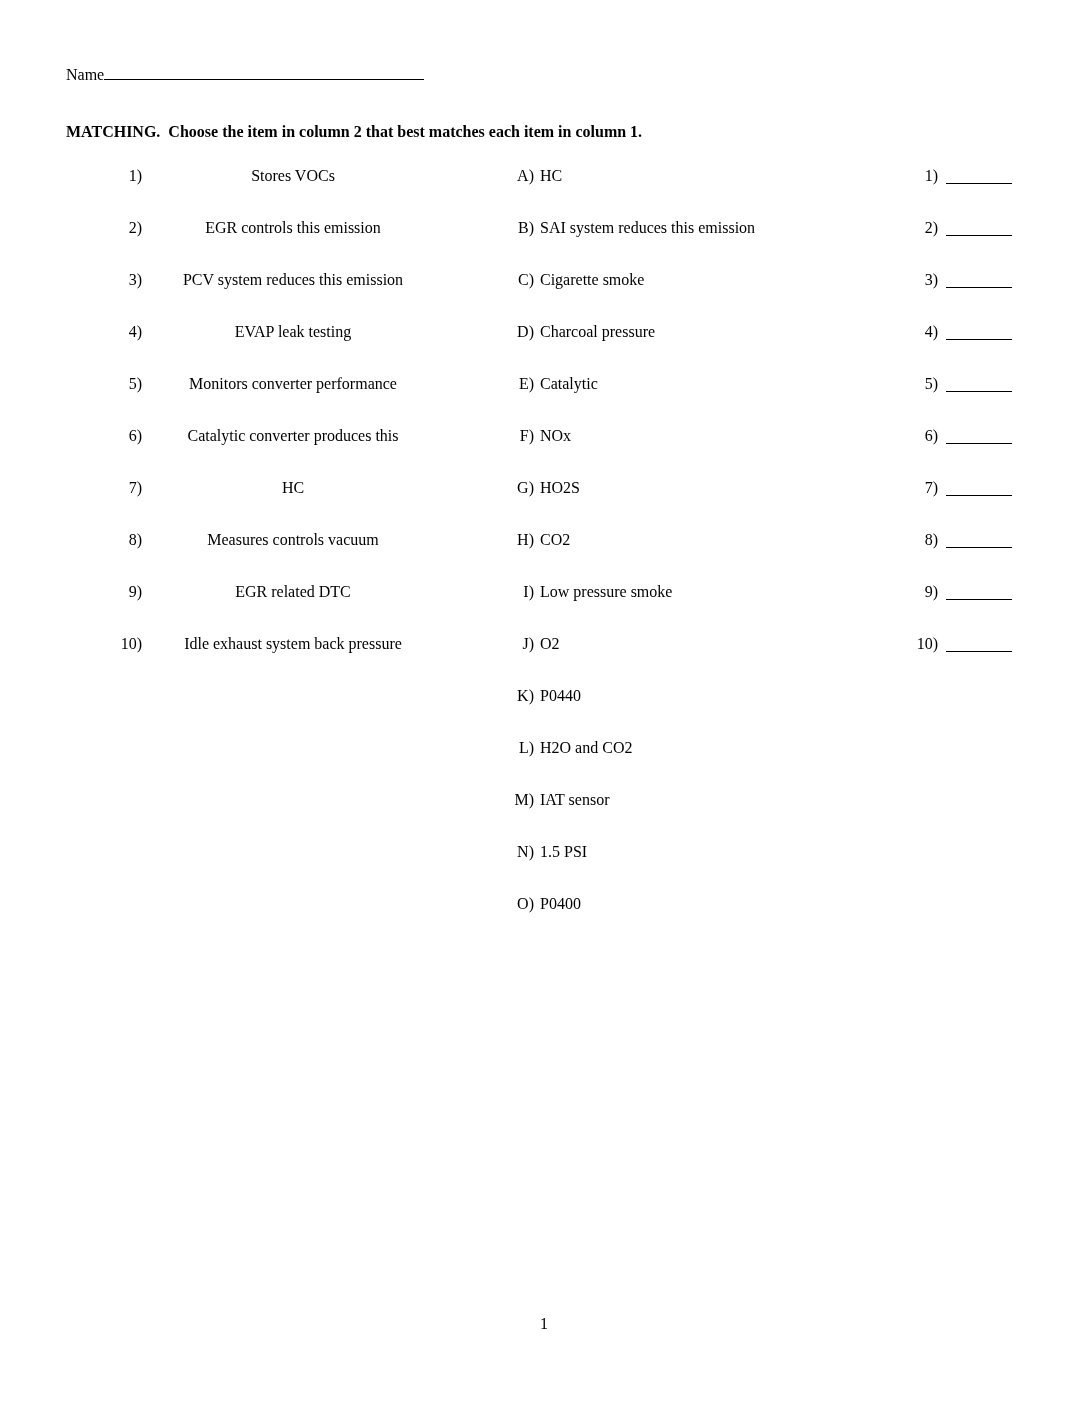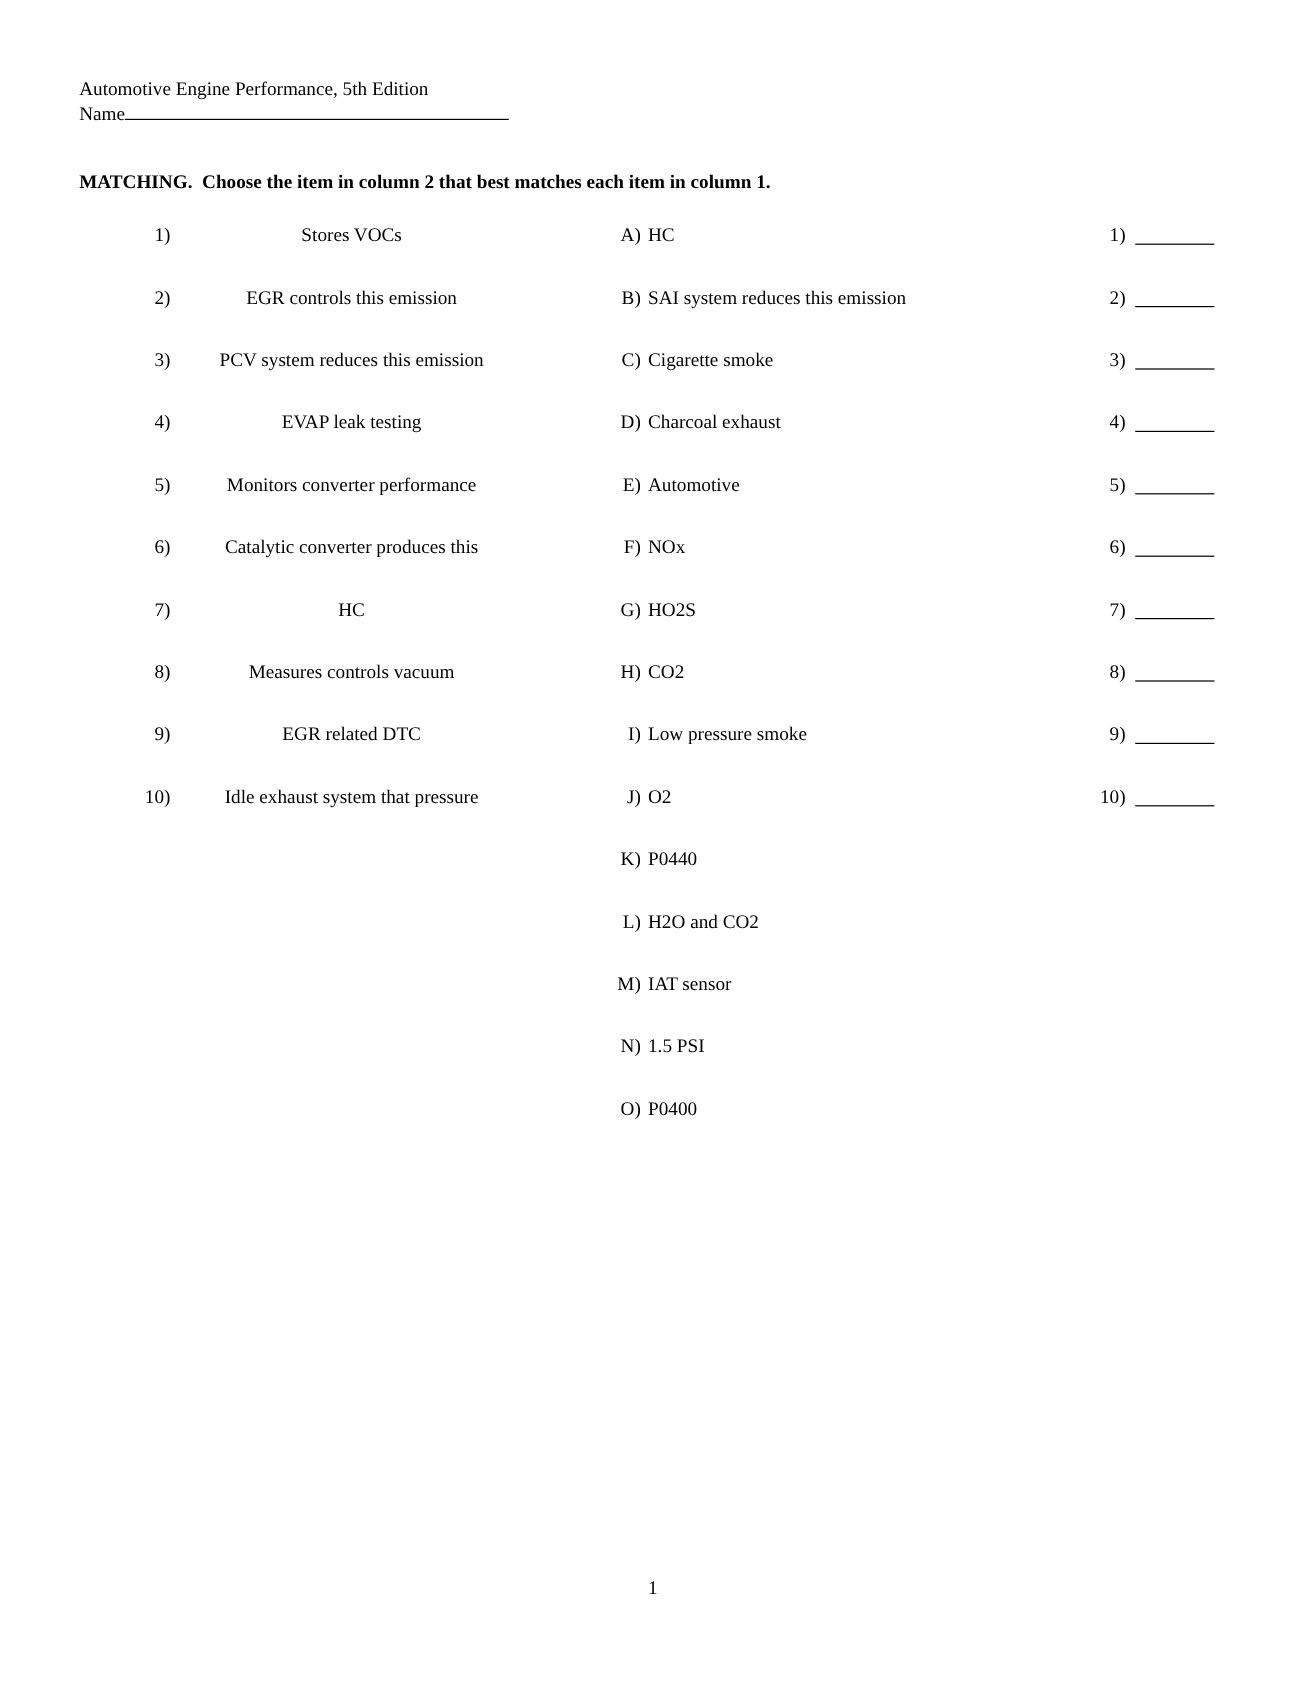--- a/index.html
+++ b/index.html
@@ -55,21 +55,20 @@
     left: 0;
     width: 100%;
     text-align: center;
     line-height: 20px;
   }
 </style>
 </head>
 <body>
 
 <div class="header-block">
-  <div>Automotive Engine Performance, 5th Edition</div>
 </div>
 
 <div class="name-row">
   <span>Name</span><span class="name-underline"></span>
 </div>
 
 <div class="instructions">MATCHING.  Choose the item in column 2 that best matches each item in column 1.</div>
 
 <div class="rows" id="matching-rows">
     <div class="match-row">
@@ -93,29 +92,29 @@
       <span class="c1text">PCV system reduces this emission</span>
       <span class="c2letter">C)</span>
       <span class="c2text">Cigarette smoke</span>
       <span class="ansnum">3)</span>
       <span class="ansline"></span>
     </div>
     <div class="match-row">
       <span class="c1num">4)</span>
       <span class="c1text">EVAP leak testing</span>
       <span class="c2letter">D)</span>
-      <span class="c2text">Charcoal exhaust</span>
+      <span class="c2text">Charcoal pressure</span>
       <span class="ansnum">4)</span>
       <span class="ansline"></span>
     </div>
     <div class="match-row">
       <span class="c1num">5)</span>
       <span class="c1text">Monitors converter performance</span>
       <span class="c2letter">E)</span>
-      <span class="c2text">Automotive</span>
+      <span class="c2text">Catalytic</span>
       <span class="ansnum">5)</span>
       <span class="ansline"></span>
     </div>
     <div class="match-row">
       <span class="c1num">6)</span>
       <span class="c1text">Catalytic converter produces this</span>
       <span class="c2letter">F)</span>
       <span class="c2text">NOx</span>
       <span class="ansnum">6)</span>
       <span class="ansline"></span>
@@ -139,21 +138,21 @@
     <div class="match-row">
       <span class="c1num">9)</span>
       <span class="c1text">EGR related DTC</span>
       <span class="c2letter">I)</span>
       <span class="c2text">Low pressure smoke</span>
       <span class="ansnum">9)</span>
       <span class="ansline"></span>
     </div>
     <div class="match-row">
       <span class="c1num">10)</span>
-      <span class="c1text">Idle exhaust system that pressure</span>
+      <span class="c1text">Idle exhaust system back pressure</span>
       <span class="c2letter">J)</span>
       <span class="c2text">O2</span>
       <span class="ansnum">10)</span>
       <span class="ansline"></span>
     </div>
     <div class="match-row">
       <span class="c1num"></span>
       <span class="c1text"></span>
       <span class="c2letter">K)</span>
       <span class="c2text">P0440</span>

